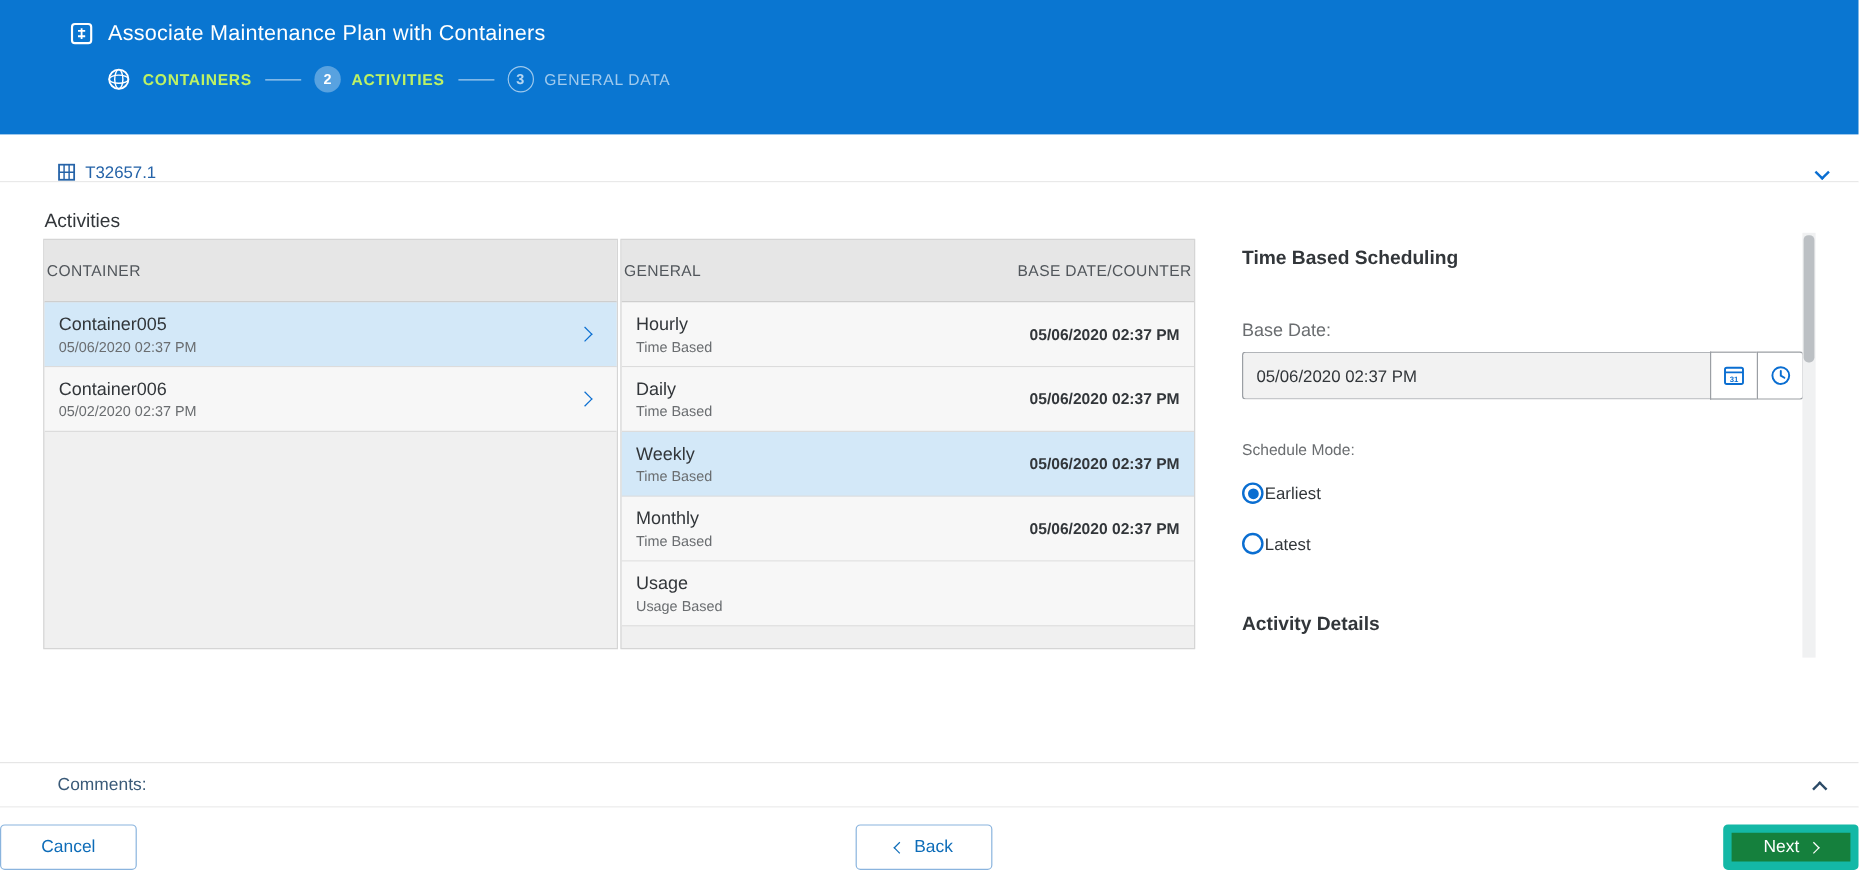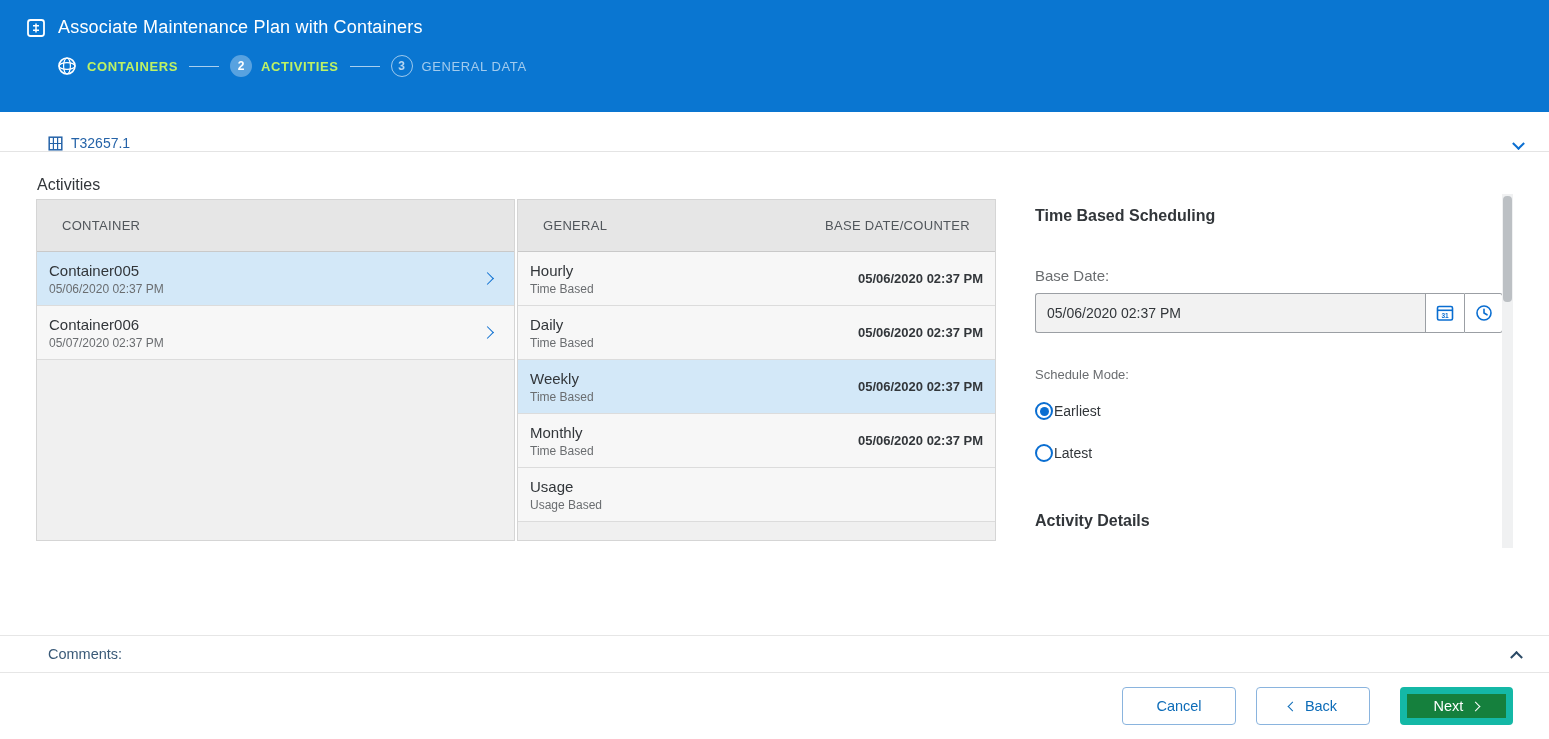--- a/index.html
+++ b/index.html
@@ -1,21 +1,21 @@
 <!DOCTYPE html>
 <html><head>
 <meta charset="utf-8">
 <style>
   * { margin:0; padding:0; box-sizing:border-box; }
   html,body { background:#fff; }
   body { font-family:"Liberation Sans", sans-serif; color:#32363a; }
   .app { position:relative; width:1549px; height:739px; background:#fff; overflow:hidden; }
 
   
-  .shell-header { height:112px; background:#0a76d1; color:#fff; }
+  .shell-header { height:112px; background:#0a76d1; color:#fff;padding-left:32px; }
   .title-row { display:flex; align-items:center; gap:12px; padding:17px 0 0 26px; }
   .title-row h1 { font-size:18px; font-weight:500; letter-spacing:.2px; }
   .steps { display:flex; align-items:center; padding-left:56px; margin-top:17px; }
   .step { display:flex; align-items:center; gap:9px; cursor:pointer; }
   .step-label { font-size:13px; font-weight:700; letter-spacing:.6px; color:#bef264; }
   .step.upcoming .step-label { color:rgba(255,255,255,.62); font-weight:400; }
   .step-num { width:22px; height:22px; border-radius:50%; display:flex; align-items:center;
               justify-content:center; font-size:12px; font-weight:700; }
   .step.active .step-num { background:rgba(255,255,255,.32); color:#fff; }
   .step.upcoming .step-num { border:1px solid rgba(255,255,255,.6); color:rgba(255,255,255,.7); }
@@ -36,21 +36,21 @@
   .chev.blue  { color:#0a6ed1; }
   .chev.thin  { border-width:1.5px; }
 
   
   .content { position:relative; height:483px; background:#fff; }
   .section-title { position:absolute; left:37px; top:24px; font-size:16px; color:#32363a; }
 
   .tables-row { position:absolute; left:36px; top:47px; display:flex; gap:2px; }
   .tbl { width:479px; border:1px solid #d5d5d5; height:342px; background:#f0f0f0; overflow:hidden; }
   .tbl-head { height:52px; background:#e6e6e6; border-bottom:1px solid #c9c9c9;
-              display:flex; align-items:center; padding:0 25px; font-size:13px;
+              display:flex; align-items:center; padding:0 2px; font-size:13px;
               color:#51565b; letter-spacing:.3px; }
   .tbl-head .head-right { margin-left:auto; }
 
   .crow, .arow { height:54px; background:#f7f7f7; border-bottom:1px solid #dcdcdc;
                  display:flex; align-items:center; padding:0 12px; cursor:pointer; }
   .crow.selected, .arow.selected { background:#d3e8f8; }
   .row-name { font-size:15px; color:#32363a; margin-bottom:3px; }
   .row-sub  { font-size:12px; color:#6a6d70; }
   .crow .chev { margin-left:auto; margin-right:10px; }
   .arow .arow-date { margin-left:auto; font-size:13px; font-weight:700; color:#32363a; }
@@ -80,22 +80,22 @@
   .vscroll .thumb { position:absolute; left:1px; top:2px; width:9px; height:106px;
                     background:#bcc0c4; border-radius:4px; }
 
   
   .comments-bar { height:38px; border-top:1px solid #e6e6e6; border-bottom:1px solid #e6e6e6;
                   display:flex; align-items:center; padding:0 28px 0 48px; }
   .comments-label { font-size:14.5px; color:#3a5a78; }
   .comments-bar .chev { margin-left:auto; color:#2b4a66; }
 
   
-  .footer { height:66px; display:flex; align-items:center; justify-content:flex-end;
-            gap:20px; padding-right:36px; background:#fff; }
+  .footer { height:66px; display:flex; align-items:center; justify-content:space-between;
+            gap:20px; background:#fff; }
   .btn { height:38px; border-radius:4px; font-size:14.5px; font-family:inherit;
          display:inline-flex; align-items:center; justify-content:center; gap:9px; cursor:pointer; }
   .btn-ghost { background:#fff; border:1px solid #8ab4de; color:#0d6cb8; min-width:114px; padding:0 26px; }
   .btn-primary { background:#15803d; border:7px solid #14b8a6; color:#fff; min-width:113px; padding:0 20px;margin-left:10px; }
   .btn .chev { width:7px; height:7px; }
 </style>
 </head>
 <body>
 
 <div class="app">
@@ -151,21 +151,21 @@
         <div class="crow selected">
           <div>
             <div class="row-name">Container005</div>
             <div class="row-sub">05/06/2020 02:37 PM</div>
           </div>
           <span class="chev right blue thin"></span>
         </div>
         <div class="crow">
           <div>
             <div class="row-name">Container006</div>
-            <div class="row-sub">05/07/2020 02:37 PM</div>
+            <div class="row-sub">05/02/2020 02:37 PM</div>
           </div>
           <span class="chev right blue thin"></span>
         </div>
       </div>
 
       <div class="tbl">
         <div class="tbl-head">
           <span>GENERAL</span>
           <span class="head-right">BASE DATE/COUNTER</span>
         </div>

